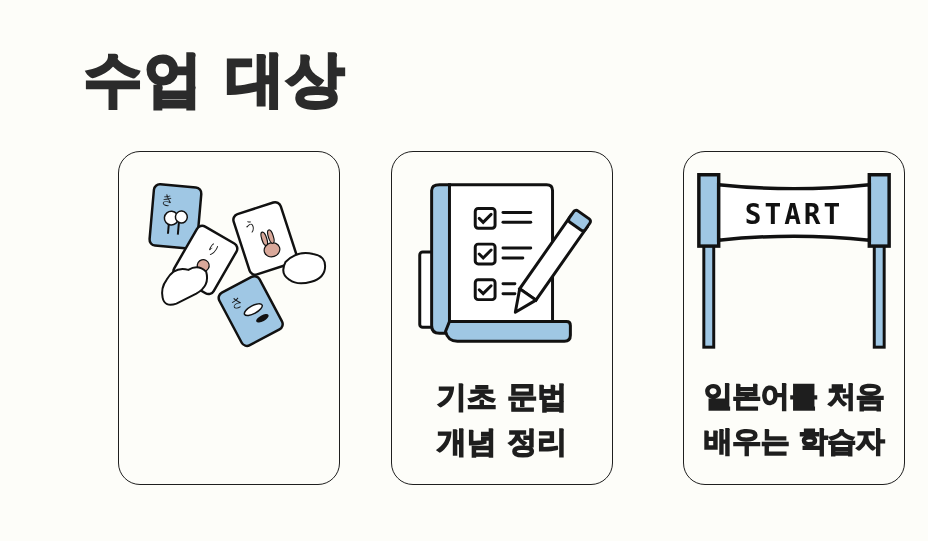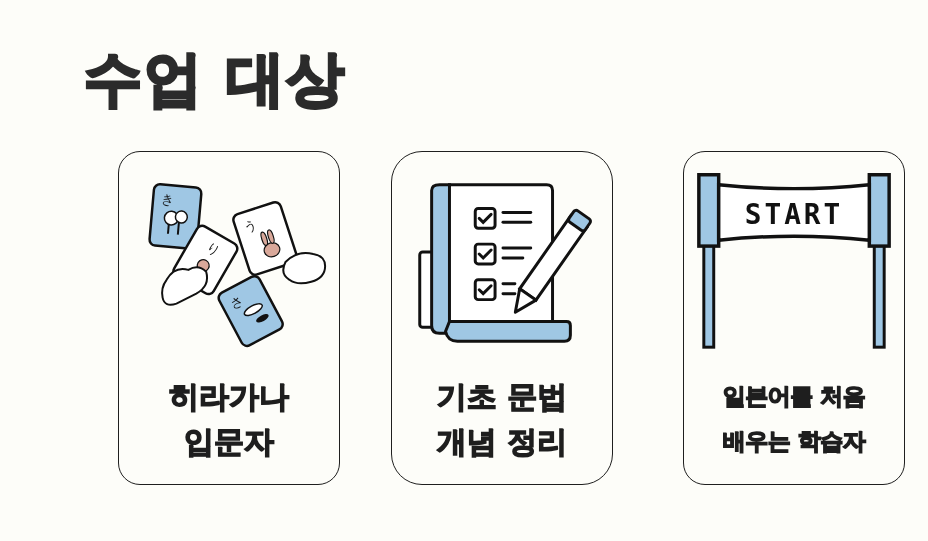--- a/index.html
+++ b/index.html
@@ -23,23 +23,23 @@
   }
   .card .art { position:absolute; left:0; top:0; width:100%; height:210px; }
   .card .label {
     position:absolute; left:0; right:0; top:222px;
     text-align:center; color:#1e1e1e;
     font-size:30px; font-weight:900; line-height:45px;
     -webkit-text-stroke:1.4px #1e1e1e;
     white-space:pre-line;
   }
   #card1 { left:118px; }
-  #card2 { left:391px;border-radius:31px; }
+  #card2 { left:391px; }
   #card3 { left:683px; }
-  #card3 .label { font-size:23px; letter-spacing:-0.5px; }
+  #card3 .label { font-size:29px; letter-spacing:-0.5px; }
 </style>
 </head>
 <body>
 
 <div class="title">수업 대상</div>
 
 <div class="card" id="card1">
   <svg class="art" viewBox="0 0 222 210">
 
     <g transform="rotate(5 55 75)">
@@ -69,22 +69,20 @@
 
     <g transform="rotate(-28 132 160)">
       <rect x="110" y="130" width="46" height="60" rx="6" fill="#9fc7e4" stroke="#111" stroke-width="2.5"></rect>
       <text x="118" y="150" font-size="13" fill="#111">さ</text>
       <ellipse cx="136" cy="160" rx="10" ry="4" fill="#fff" stroke="#111" stroke-width="1.5"></ellipse>
       <ellipse cx="140" cy="172" rx="7" ry="3" fill="#111"></ellipse>
     </g>
 
     <path d="M168 110 q12 -12 28 -8 q12 2 12 12 q0 12 -14 16 q-14 4 -22 -2 q-10 -6 -4 -18 z" fill="#fff" stroke="#111" stroke-width="2"></path>
   </svg>
-  <div class="label">히라가나
-입문자</div>
 </div>
 
 <div class="card" id="card2">
   <svg class="art" viewBox="0 0 222 210">
 
     <rect x="28" y="100" width="26" height="76" rx="3" fill="#fff" stroke="#111" stroke-width="3"></rect>
 
     <path d="M40 38 q0 -6 8 -6 l10 0 l0 150 l-10 0 q-8 0 -8 -8 z" fill="#9fc7e4" stroke="#111" stroke-width="3"></path>
 
     <path d="M58 32 l98 0 q6 0 6 6 l0 136 l-104 0 z" fill="#fff" stroke="#111" stroke-width="3"></path>

